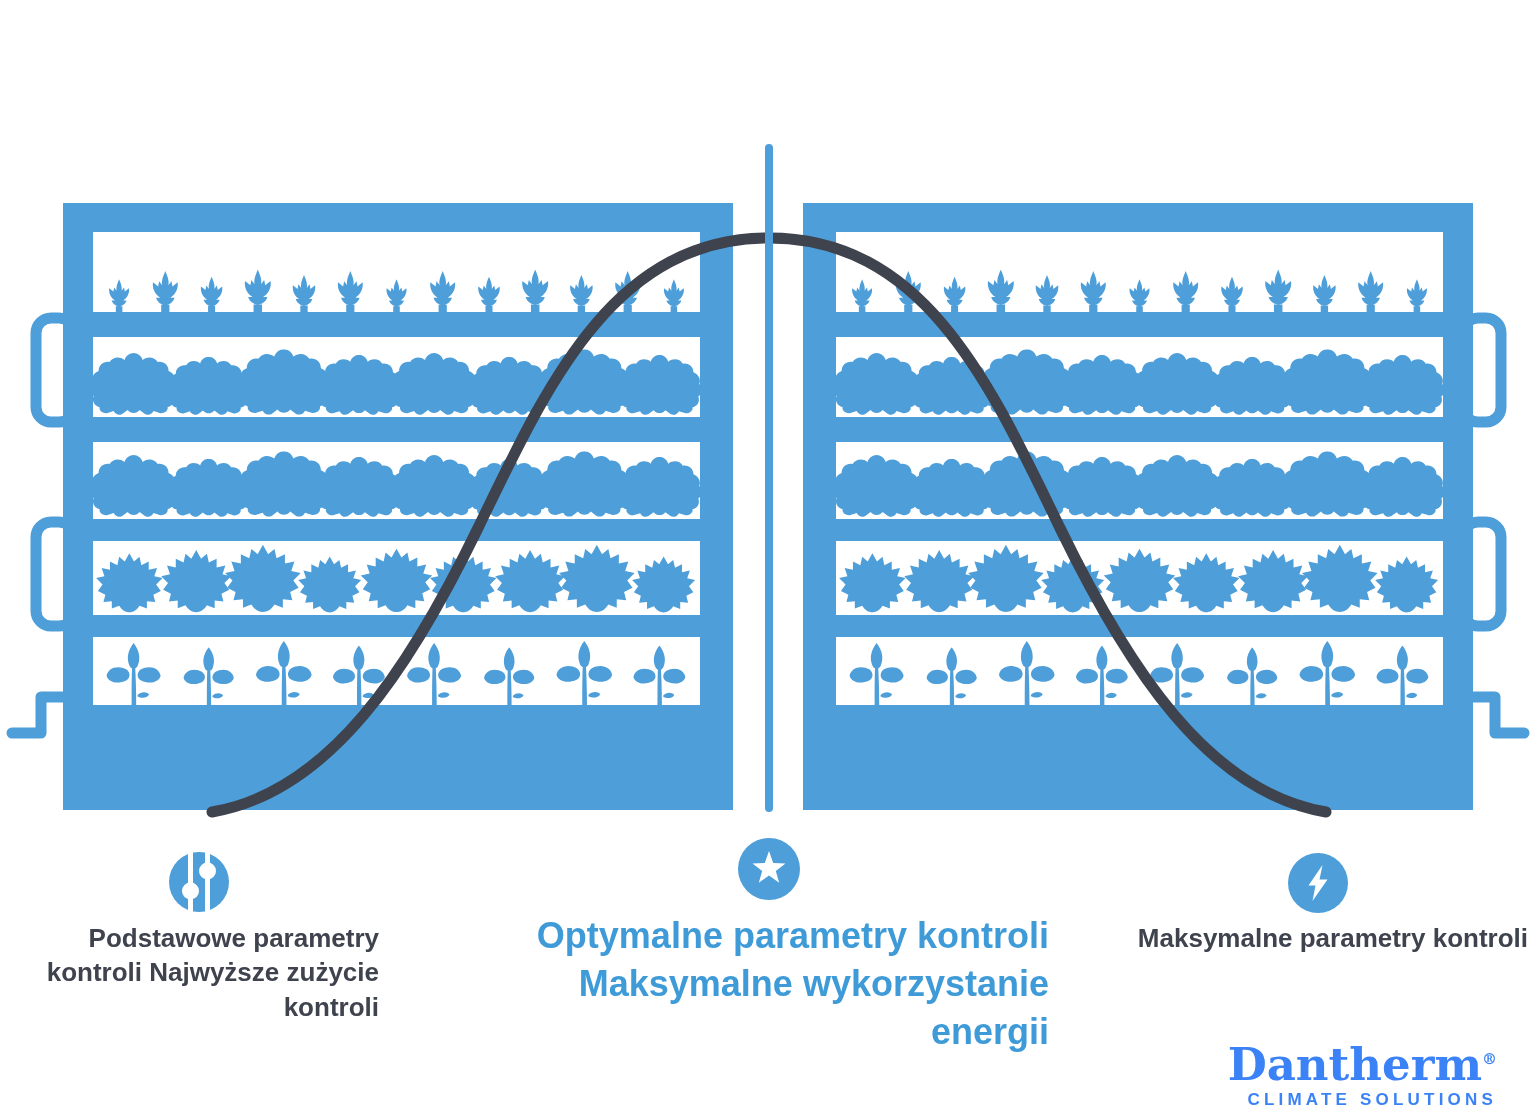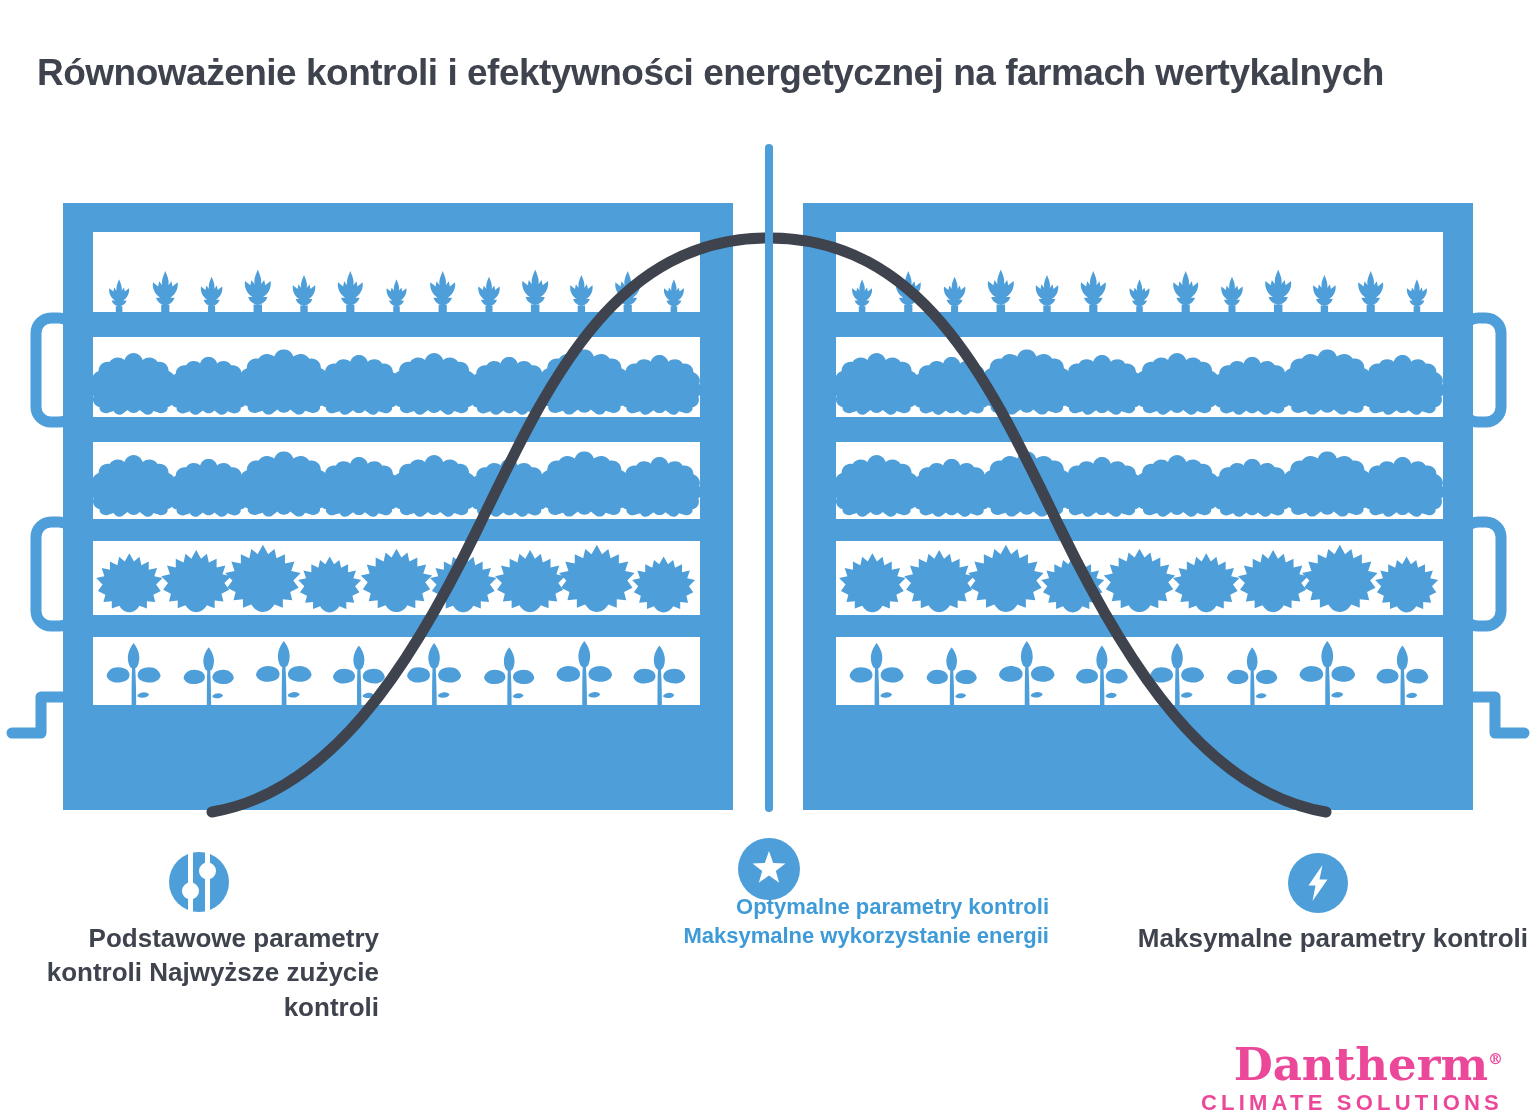--- a/index.html
+++ b/index.html
@@ -9,39 +9,38 @@
   }
   .title{
     position:absolute;left:37px;top:52px;width:1480px;
     font-size:37px;font-weight:bold;color:#3E434E;white-space:nowrap;
     letter-spacing:-0.5px;
   }
   #illu{position:absolute;left:0;top:0;color:#4D9ED9;}
   .label{position:absolute;text-align:center;font-weight:bold;color:#3E434E;}
   .label .ln{display:block;text-align:right;}
   #label-left{left:19px;top:921px;width:360px;font-size:26px;line-height:1.32;}
-  #label-center{left:489px;top:892px;width:560px;font-size:22px;line-height:1.33;color:#3E9BD8;}
+  #label-center{left:489px;top:912px;width:560px;font-size:36px;line-height:1.33;color:#3E9BD8;}
   #label-right{left:1108px;top:921px;width:420px;font-size:26px;line-height:1.32;}
-  #logo{position:absolute;right:34px;top:1042px;text-align:right;color:#ec4899;}
+  #logo{position:absolute;right:40px;top:1042px;text-align:right;color:#3b82f6;}
   #logo .brand{
     font-family:"DejaVu Serif",serif;font-weight:bold;font-size:45px;line-height:1;
     letter-spacing:0px;white-space:nowrap;
   }
   #logo .reg{font-size:15px;vertical-align:super;line-height:0;}
   #logo .tagline{
-    font-family:"Liberation Sans",sans-serif;font-size:22px;font-weight:600;
+    font-family:"Liberation Sans",sans-serif;font-size:17px;font-weight:600;
     letter-spacing:4.2px;margin-top:3px;white-space:nowrap;
   }
 </style>
 </head>
 <body>
 
 <div id="canvas">
 
-  <div class="title">Równoważenie kontroli i efektywności energetycznej na farmach wertykalnych</div>
 
   <svg id="illu" width="1537" height="1117" viewBox="0 0 1537 1117">
     <defs>
       <symbol id="p-sprout" viewBox="0 0 44 40">
         <path fill="currentColor" d="M22 0 C24 5 26 9 25 14 L28 10 L29 15 L34 11 C35 17 32 23 27 26 L31 26 C30 30 26 33 22 33 C18 33 14 30 13 26 L17 26 C12 23 9 17 10 11 L15 15 L16 10 L19 14 C18 9 20 5 22 0 Z M18 33 L26 33 L26 40 L18 40 Z"></path>
       </symbol>
       <symbol id="p-lettuce" viewBox="0 0 88 64">
         <path fill="currentColor" d="M44 0 C48 0 52 3 53 7 C58 3 65 4 68 9 C74 8 79 12 79 18 C84 20 87 25 85 30 C89 34 88 40 84 43 C86 48 83 53 78 54 C79 58 74 61 70 60 L64 58 C62 62 57 63 54 60 L50 57 C47 61 41 61 38 57 L34 60 C31 63 26 62 24 58 L18 60 C14 61 9 58 10 54 C5 53 2 48 4 43 C0 40 -1 34 3 30 C1 25 4 20 9 18 C9 12 14 8 20 9 C23 4 30 3 35 7 C36 3 40 0 44 0 Z"></path>
       </symbol>
       <symbol id="p-maple" viewBox="0 0 72 66">

